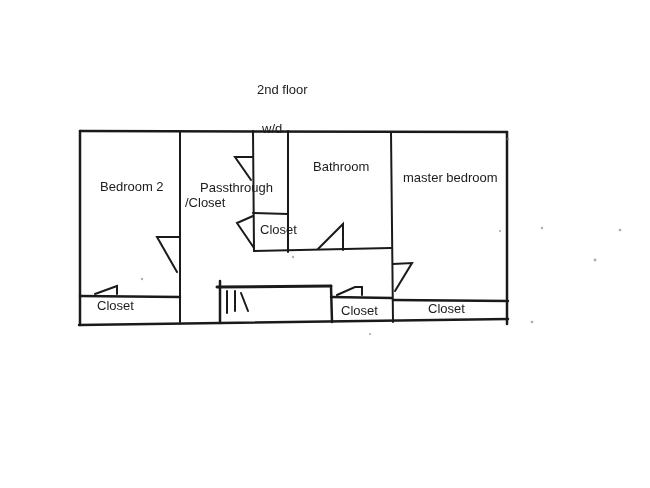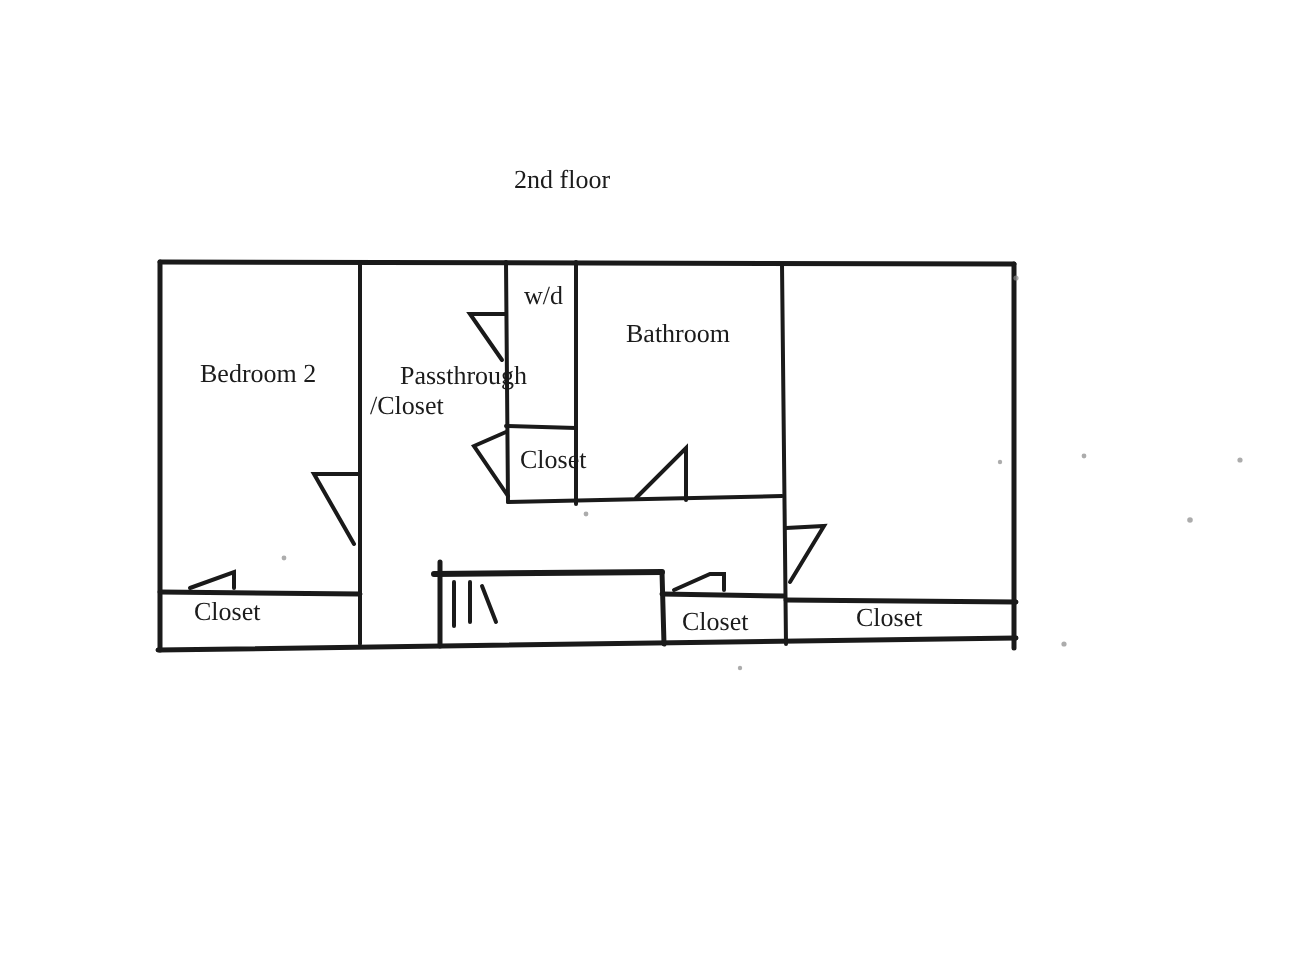--- a/index.html
+++ b/index.html
@@ -1,20 +1,20 @@
 <!DOCTYPE html>
 <html><head>
 <meta charset="utf-8">
 <style>
   html,body{margin:0;padding:0;background:#ffffff;}
   .canvas{
     position:relative;
     width:650px;height:432px;
     background:#ffffff;
-    font-family:Liberation Serif, serif;
+    font-family:Liberation Sans, sans-serif;
     color:#1c1c1c;
     overflow:hidden;
   }
   .plan-svg{position:absolute;left:0;top:0;}
   .label{
     position:absolute;
     font-size:13px;
     line-height:14px;
     white-space:nowrap;
     color:#1c1c1c;
@@ -79,24 +79,25 @@
     </g>
   </svg>
 
   <div class="label title" style="left:257px;top:83px;">2nd floor</div>
 
   <div class="label" style="left:100px;top:180px;">Bedroom 2</div>
 
   <div class="label" style="left:200px;top:181px;">Passthrough</div>
   <div class="label" style="left:185px;top:196px;">/Closet</div>
 
-  <div class="label" style="left:262px;top:141px;">w/d</div>
+  <div class="label" style="left:262px;top:122px;">w/d</div>
 
   <div class="label" style="left:313px;top:160px;">Bathroom</div>
 
+  <div class="label" style="left:403px;top:171px;">master bedroom</div>
 
   <div class="label" style="left:260px;top:223px;">Closet</div>
 
   <div class="label" style="left:97px;top:299px;">Closet</div>
 
   <div class="label" style="left:341px;top:304px;">Closet</div>
 
   <div class="label" style="left:428px;top:302px;">Closet</div>
 </div>
 

